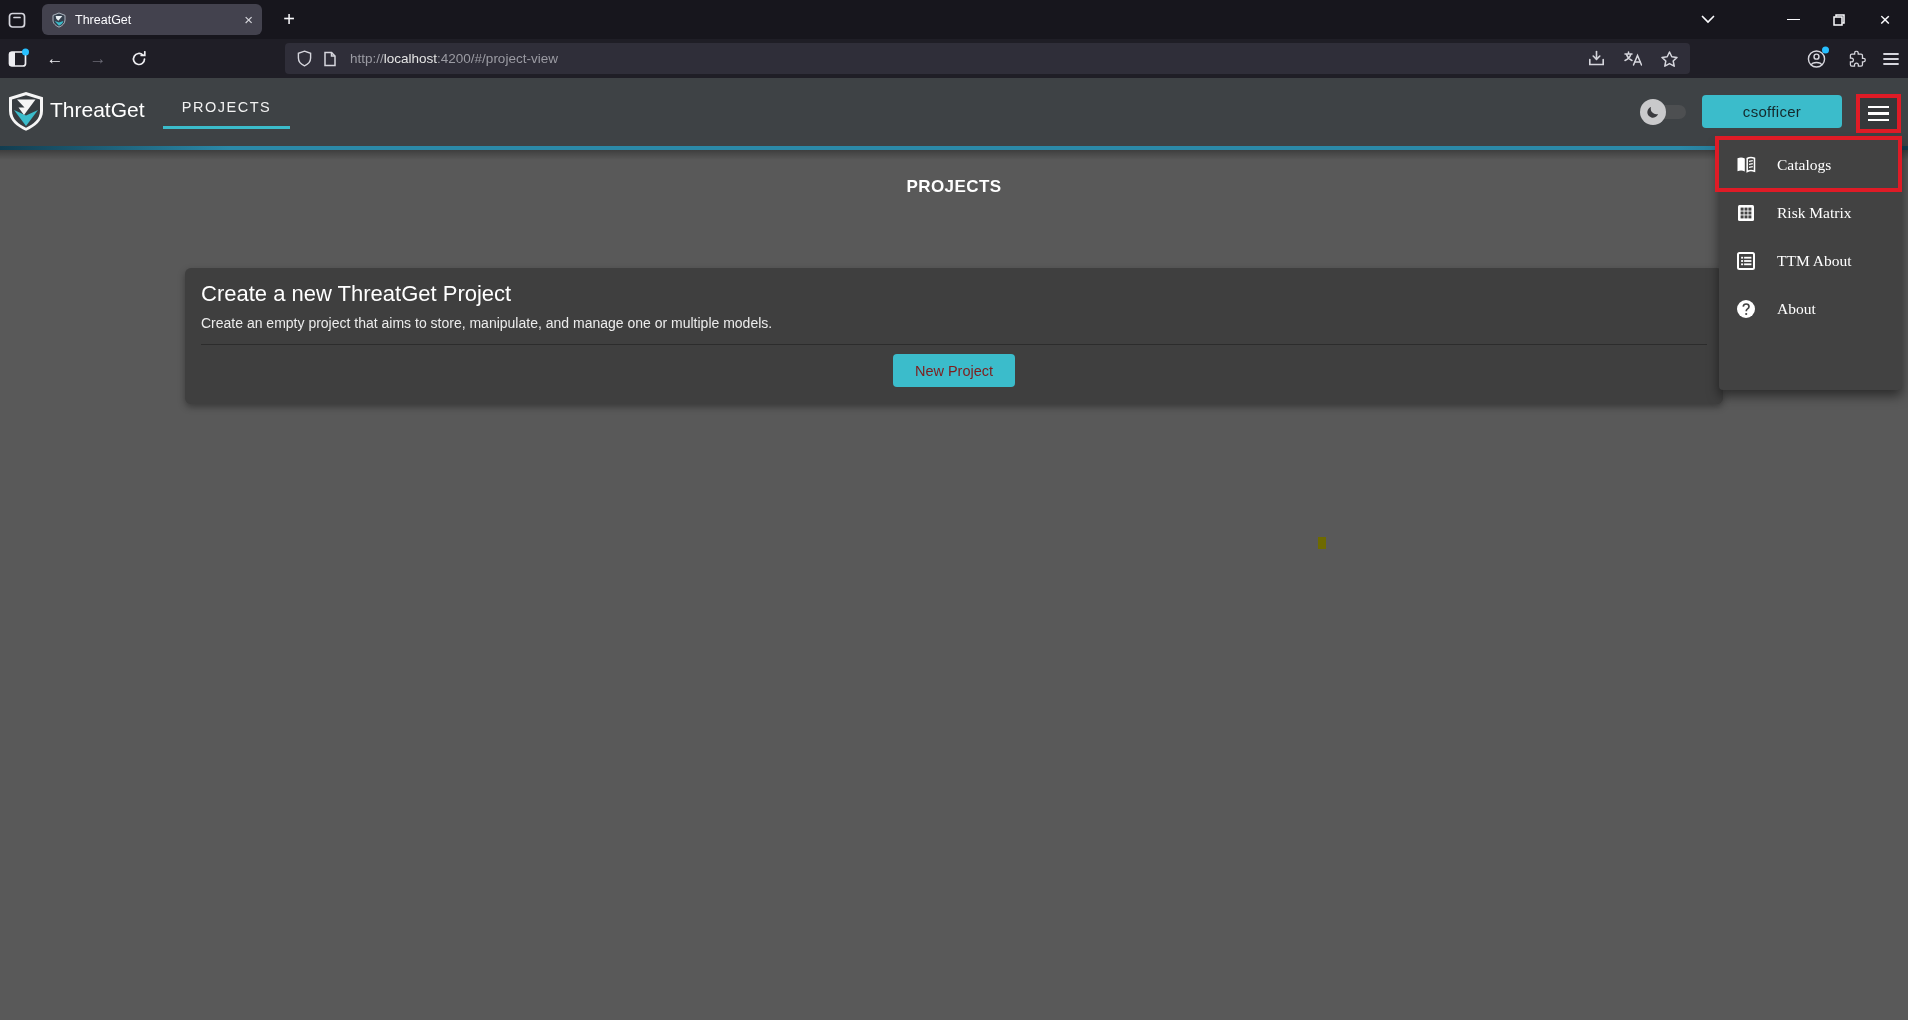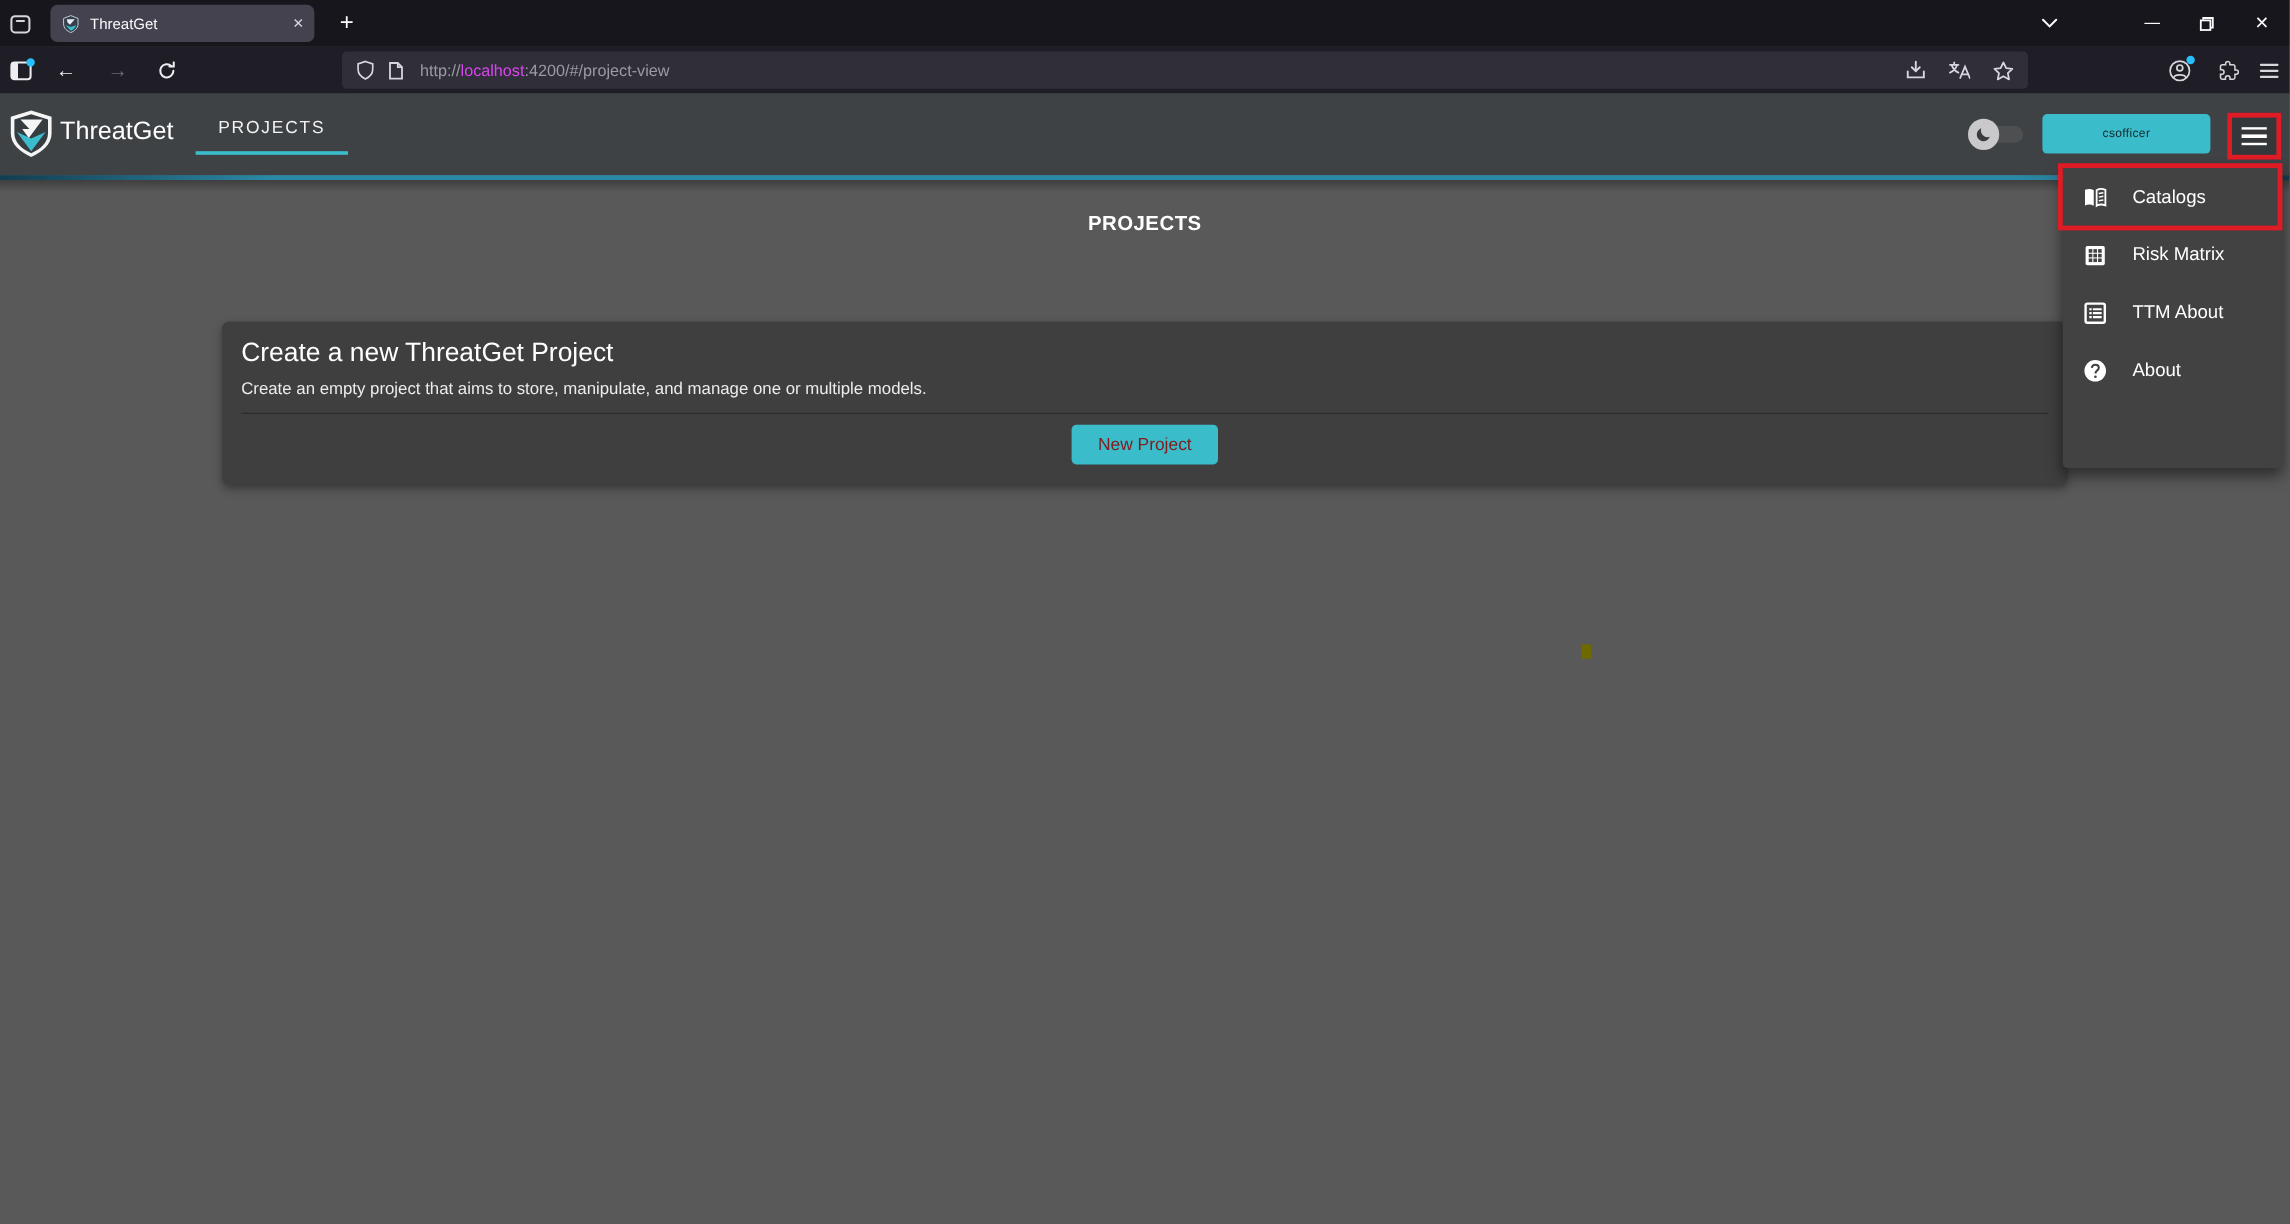--- a/index.html
+++ b/index.html
@@ -24,36 +24,36 @@
   
   .navbar { position:absolute; left:0; top:39px; width:1908px; height:39px; background:#1f1e26; }
   .nv { position:absolute; top:50%; transform:translateY(-50%); display:flex; align-items:center; justify-content:center; }
   .sidebar-wrap { left:8px; position:absolute; top:50%; transform:translateY(-50%); }
   .bluedot { position:absolute; width:7px; height:7px; border-radius:50%; background:#27c0ff; right:-2px; top:-2px; }
   .arrow { font-size:17px; color:#eeeef2; }
   .arrow.dim { color:#6b6a75; }
   .urlbar { position:absolute; left:285px; top:4px; width:1405px; height:31px; background:#2f2e39;
             border-radius:4px; display:flex; align-items:center; padding:0 12px; }
   .urltext { margin-left:13px; font-size:13.5px; color:#9b9ba3; white-space:nowrap; }
-  .urltext .host { color:#d946ef; }
+  .urltext .host { color:#e5e5e5; }
   .urlbar-icons { margin-left:auto; display:flex; align-items:center; gap:19px; }
 
   
   .appheader { position:absolute; left:0; top:78px; width:1908px; height:68px; background:#3e4245; }
   .logo { position:absolute; left:8px; top:13px; }
   .brand { position:absolute; left:50px; top:20px; color:#ffffff; font-size:21px; }
   .navtab { position:absolute; left:163px; top:21px; width:127px; text-align:center;
             color:#f2f2f2; font-size:14.5px; letter-spacing:1.5px; padding-bottom:11px;
             border-bottom:3px solid #3bbccb; cursor:pointer; }
   .toggle { position:absolute; right:220px; top:21px; width:48px; height:26px; }
   .toggle-track { position:absolute; left:12px; top:6px; width:34px; height:14px; background:#4d4f51; border-radius:7px; }
   .toggle-knob { position:absolute; left:0; top:0; width:26px; height:26px; border-radius:50%;
                  background:#c9c9cb; display:flex; align-items:center; justify-content:center; }
   .user-btn { position:absolute; right:66px; top:17px; width:140px; height:33px; background:#3bbccb;
-              border:none; border-radius:4px; color:#14292c; font-size:10px; font-family:inherit;
+              border:none; border-radius:4px; color:#14292c; font-size:15px; font-family:inherit;
               display:flex; align-items:center; justify-content:center; letter-spacing:.3px; cursor:pointer; }
   .menu-btn { position:absolute; right:7px; top:16px; width:45px; height:39px; background:#35383a;
               border:4px solid #df1b26; display:flex; flex-direction:column; align-items:center;
               justify-content:center; gap:4px; cursor:pointer; }
   .menu-btn .bar { width:21px; height:2.6px; background:#ffffff; }
 
   .tealline { position:absolute; left:0; top:146px; width:1908px; height:4px;
               background:linear-gradient(90deg,#123d50,#2b89a8 12%,#2b89a8 88%,#123d50); }
 
   
@@ -69,21 +69,21 @@
   .card-divider { border:none; border-top:1px solid #2c2c2c; margin-top:13px; }
   .card-actions { text-align:center; padding-top:9px; }
   .primary-btn { width:122px; height:33px; background:#3bbccb; border:none; border-radius:4px;
                  color:#7f1d1d; font-size:14.5px; font-family:inherit; cursor:pointer; }
   .artifact { position:absolute; left:1318px; top:387px; width:8px; height:12px; background:#6e6a00; }
 
   
   .dropdown { position:absolute; left:1719px; top:140px; width:183px; height:250px; background:#424242;
               border-radius:0 0 4px 4px; box-shadow:0 6px 12px rgba(0,0,0,.5); z-index:5; padding-top:1px; }
   .menu-item { height:48px; display:flex; align-items:center; padding-left:15px; gap:19px; cursor:pointer; }
-  .menu-item span.lbl { color:#ffffff; font-size:15.5px; }
+  .menu-item span.lbl { color:#ffffff; font-size:15.5px;font-family:Liberation Serif, serif; }
   .redbox-catalogs { position:absolute; left:1715px; top:136px; width:187px; height:56px;
                      border:4px solid #df1b26; z-index:9; pointer-events:none; }
 
   svg { display:block; }
 </style>
 </head>
 <body>
 
 <div class="tabbar">
   <div class="fxview">

